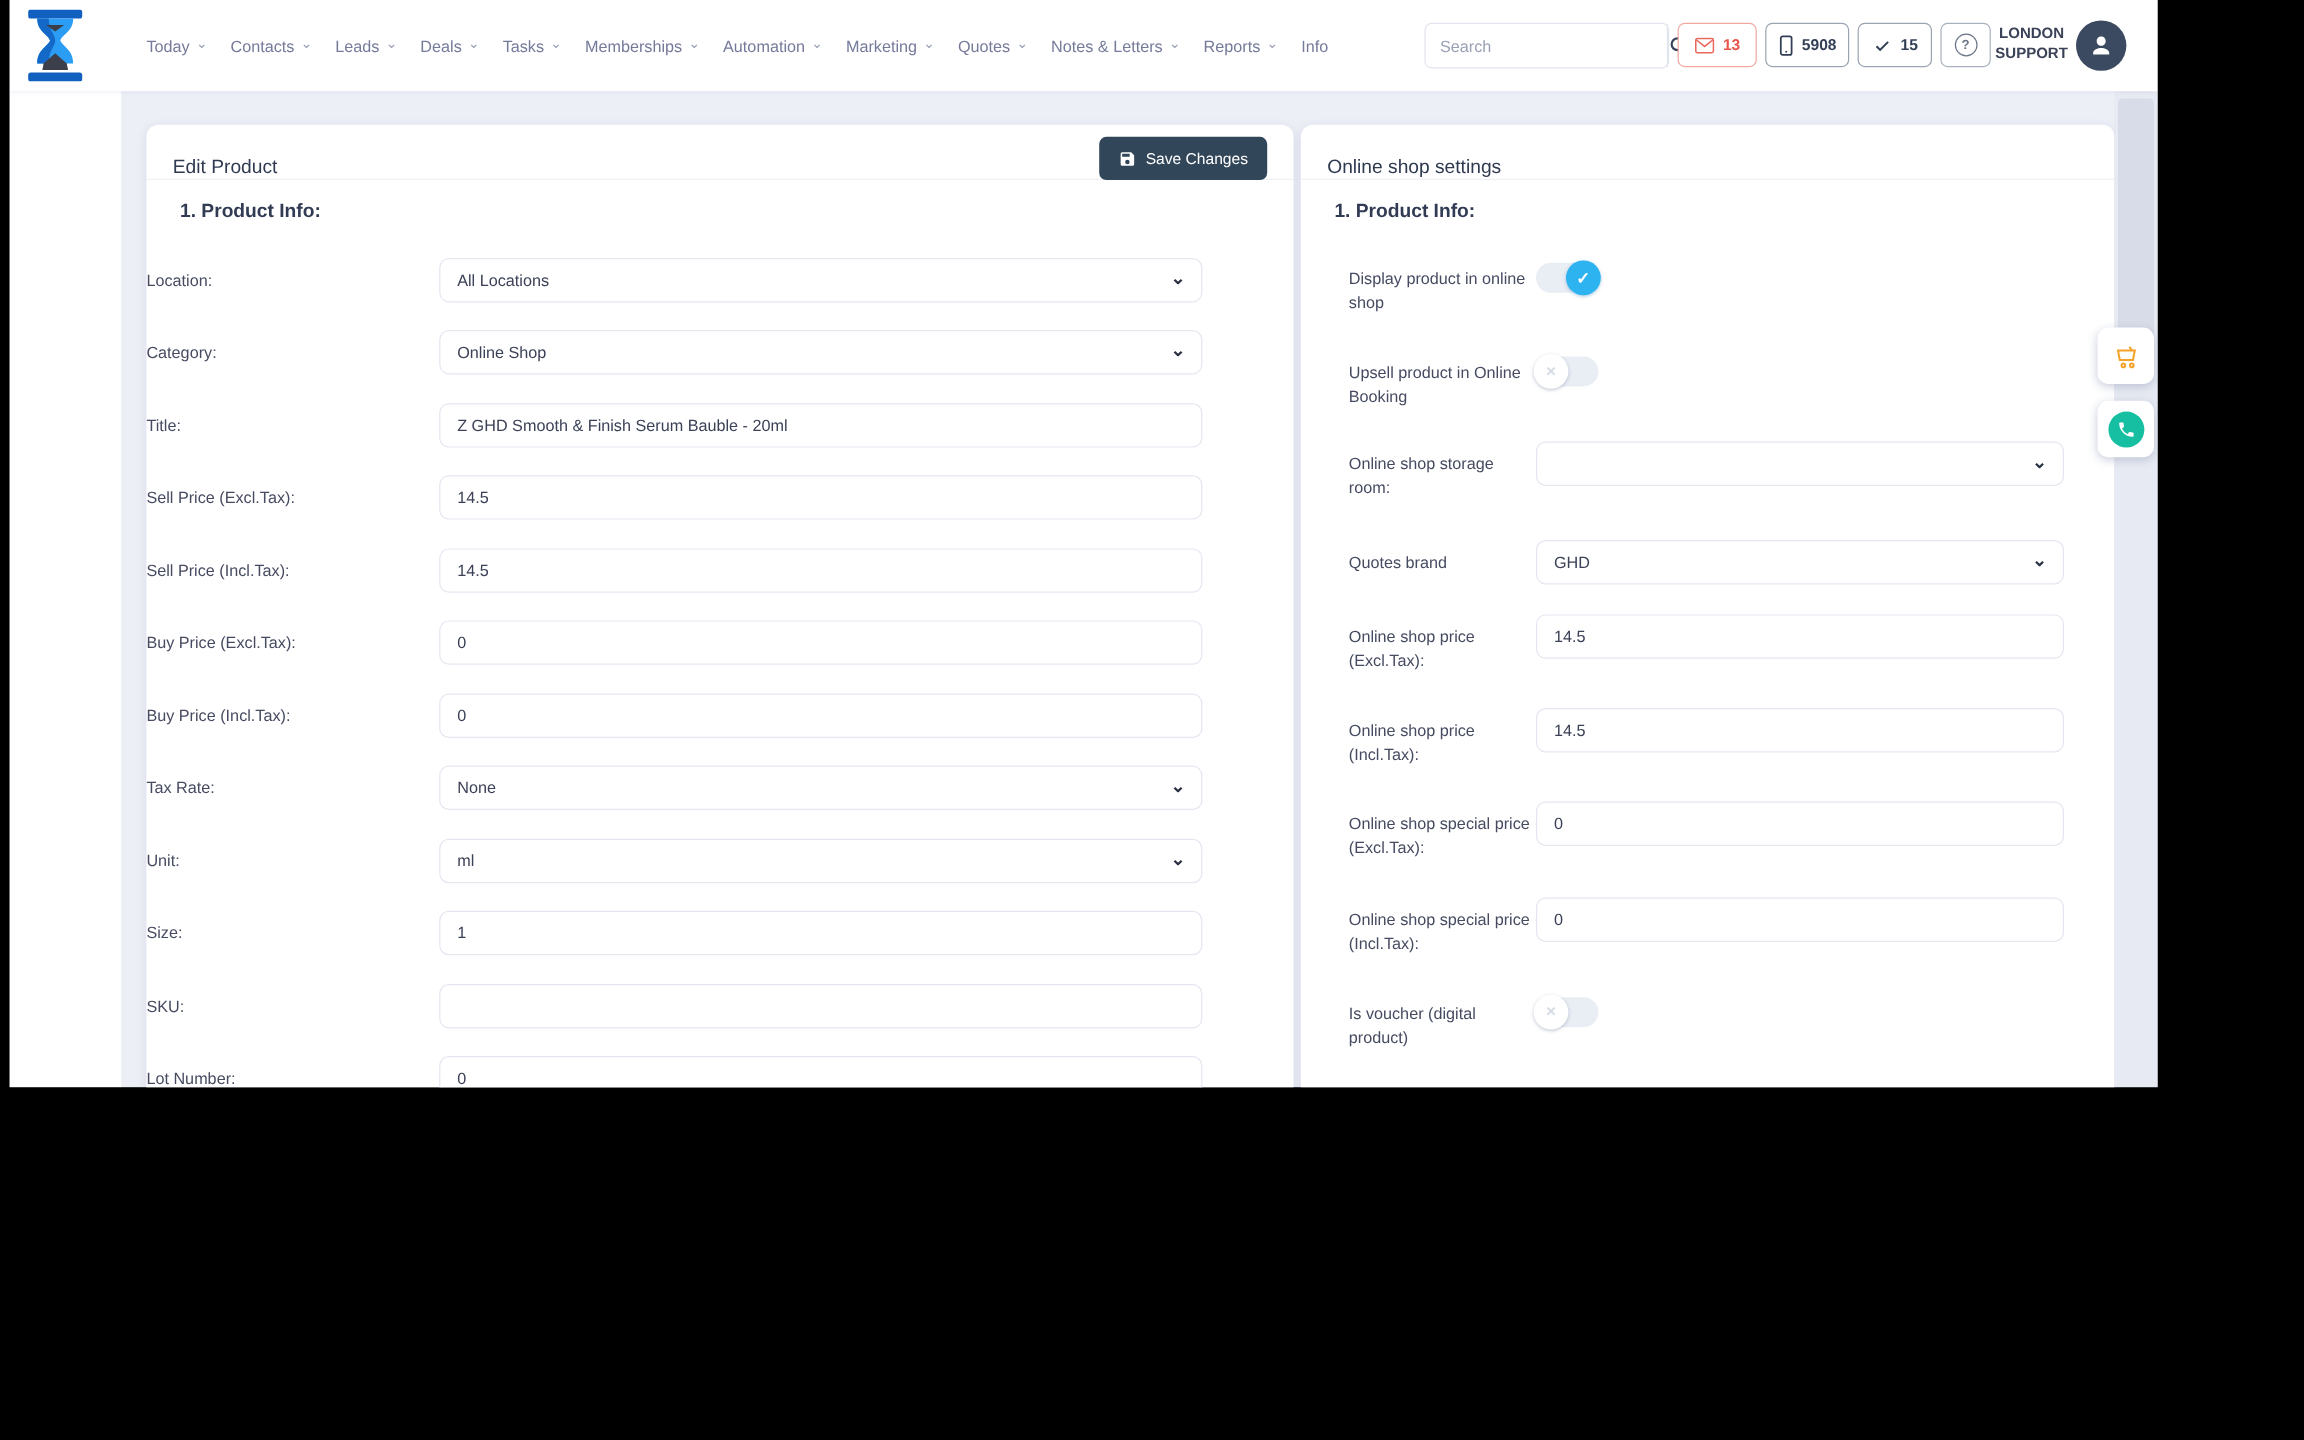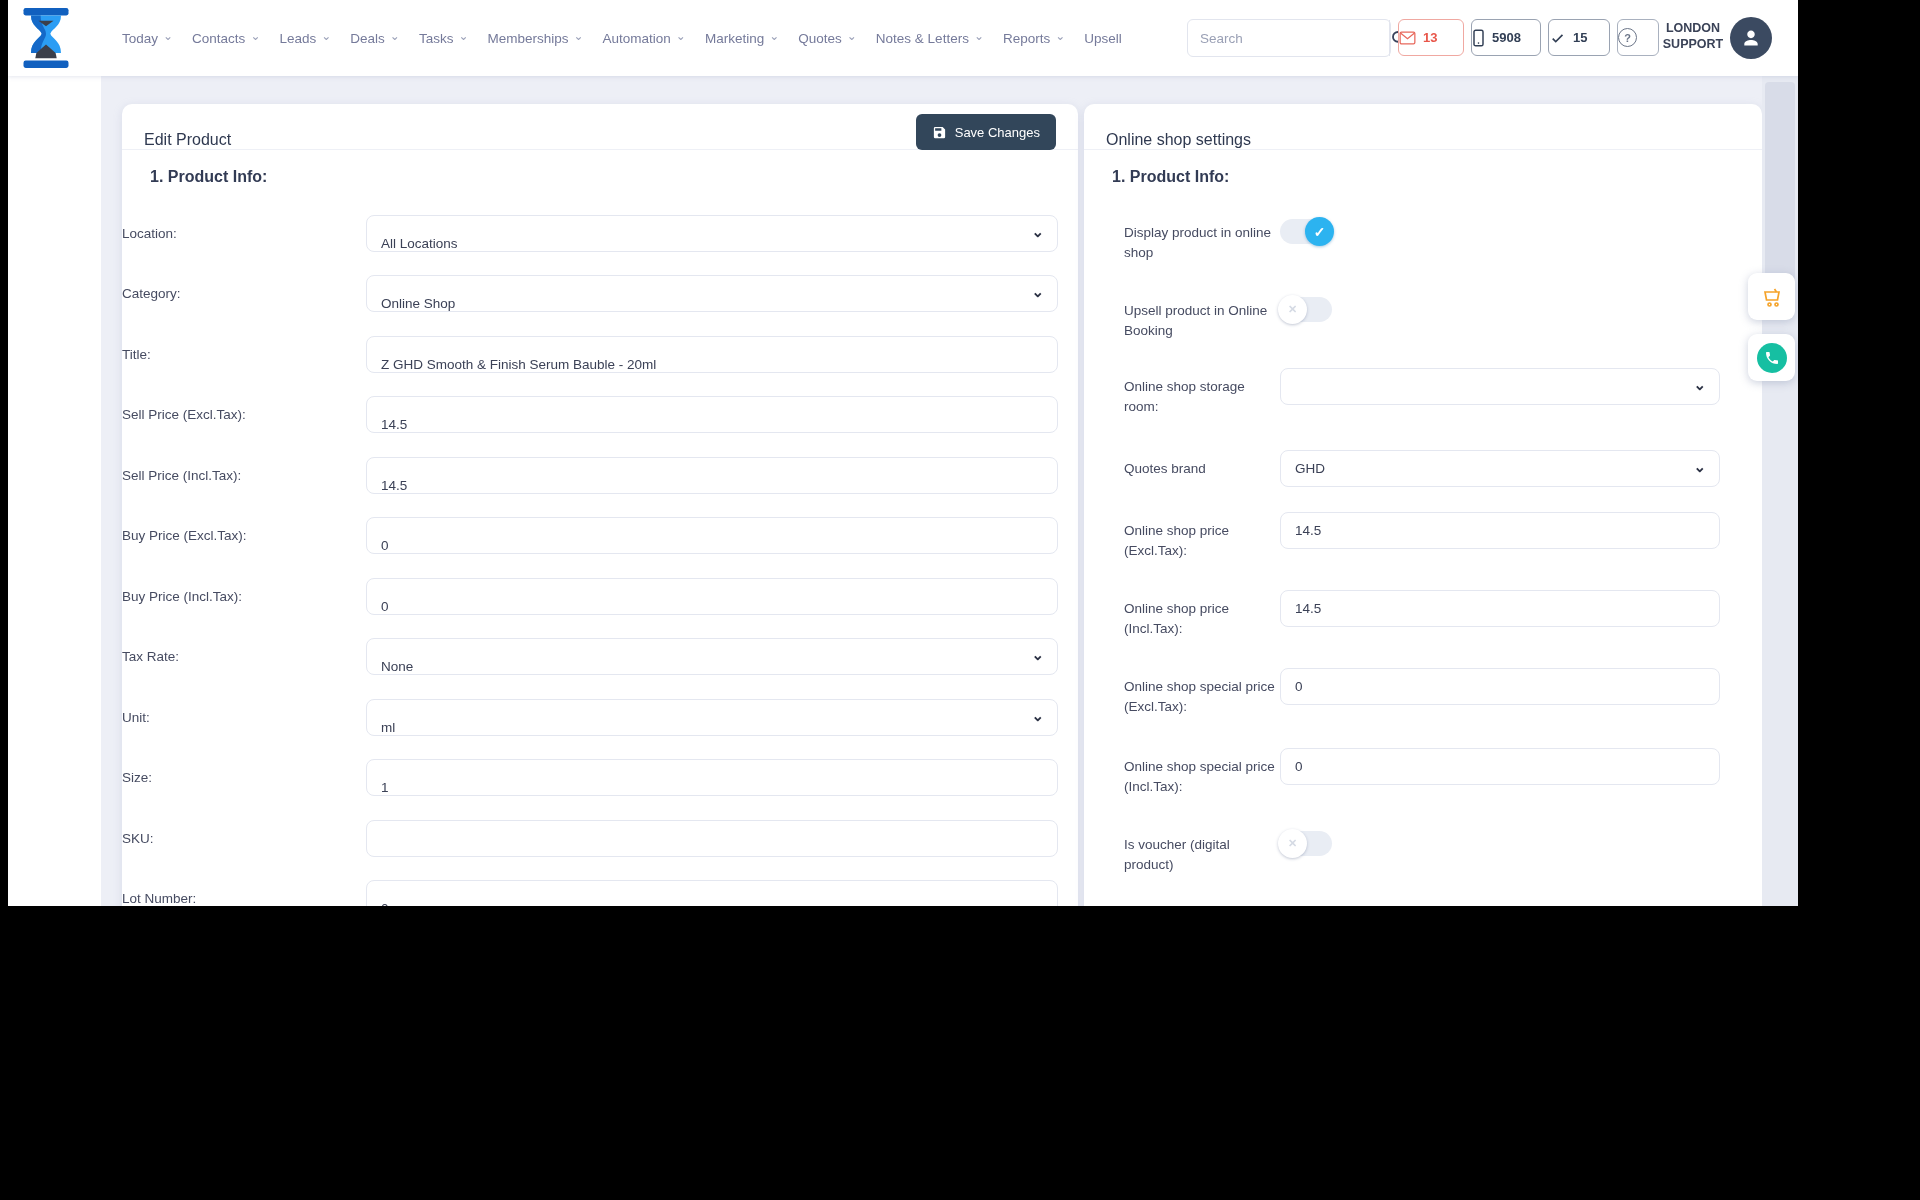--- a/index.html
+++ b/index.html
@@ -10,21 +10,21 @@
   
   .topbar { position:absolute; left:0; top:0; width:1790px; height:76px; background:#fff; box-shadow:0 1px 4px rgba(150,160,190,.25); z-index:20; }
   .logo { position:absolute; left:12px; top:8px; width:52px; height:60px; }
   .nav { position:absolute; left:114px; top:0; height:76px; display:flex; align-items:center; gap:19px; }
   .nav-item { display:flex; align-items:center; gap:5px; color:#757a9a; font-size:13.5px; font-weight:500; cursor:pointer; white-space:nowrap; }
   .nav-caret { font-size:12px; color:#9aa0b8; line-height:0; transform:translateY(-2px); }
   .search-wrap { position:absolute; left:1179px; top:19px; width:204px; height:38px; border:1px solid #e2e5ee; border-radius:6px; background:#fff; display:flex; align-items:center; }
   .search-wrap input { flex:1; border:none; outline:none; padding:0 12px; font-size:13.5px; color:#3b4156; font-family:"Liberation Sans",sans-serif; background:transparent; }
   .search-wrap input::placeholder { color:#9aa0b5; }
   .search-btn { width:46px; height:100%; border-left:1px solid #e2e5ee; display:flex; align-items:center; justify-content:center; cursor:pointer; }
-  .badge { position:absolute; top:19px; height:37px; background:#fff; border-radius:6px; display:flex; align-items:center; gap:7px; font-size:13px; font-weight:700; cursor:pointer; }
+  .badge { position:absolute; top:19px; height:37px; background:#fff; border-radius:6px; display:flex; align-items:center; justify-content:center; gap:7px; font-size:13px; font-weight:700; cursor:pointer; }
   .badge.mail   { left:1390px; width:66px; border:1px solid #f0a8a1; color:#e8564a; }
   .badge.phone  { left:1463px; width:70px; border:1px solid #9aa3b2; color:#323f55; }
   .badge.tasks  { left:1540px; width:62px; border:1px solid #9aa3b2; color:#323f55; }
   .badge.help   { left:1609px; width:42px; border:1px solid #a9b1bf; color:#6b7588; }
   .help-circle { width:19px; height:19px; border:1.6px solid #6b7588; border-radius:50%; display:flex; align-items:center; justify-content:center; font-size:11px; font-weight:700; }
   .user-label { position:absolute; left:1652px; top:20px; width:66px; text-align:center; font-size:12.5px; font-weight:700; color:#3a4257; line-height:1.3; }
   .avatar { position:absolute; left:1722px; top:17px; width:42px; height:42px; border-radius:50%; background:#3b4a61; display:flex; align-items:center; justify-content:center; cursor:pointer; }
 
   
   .sidebar { position:absolute; left:0; top:76px; width:93px; height:830px; background:#fff; display:flex; align-items:center; padding-top:44px; gap:33.5px; z-index:10; }
@@ -37,21 +37,21 @@
   .card-header { position:absolute; left:0; top:0; width:100%; height:46px; border-bottom:1px solid #eef0f6; display:flex; align-items:flex-end; padding:0 22px; }
   .card-title { font-size:16px; font-weight:500; color:#2f3950; }
   .save-btn { position:absolute; right:22px; top:10px; height:36px; padding:0 16px; background:#32465a; color:#fff; border:none; border-radius:6px; font-size:13px; font-weight:500; display:flex; align-items:center; gap:8px; cursor:pointer; font-family:"Liberation Sans",sans-serif; }
   .section-title { position:absolute; left:28px; top:64px; font-size:16px; font-weight:700; color:#323b54; }
 
   .row { position:absolute; display:flex; }
   .f-label { font-size:13.5px; color:#464b61; line-height:1.5; padding-top:9px; }
   .card-left  .f-label { width:244px; }
   .card-right .f-label { width:196px; padding-left:40px; }
   .field { position:relative; height:37px; border:1px solid #e4e7f0; border-radius:8px; background:#fff; display:flex; align-items:center; padding:0 14px; font-size:13.5px; color:#3b4156; cursor:text; }
-  .card-left  .field { width:692px;align-items:flex-end; }
+  .card-left  .field { width:636px; }
   .card-right .field { width:440px; }
   .field.select { cursor:pointer; }
   .field.select .caret { position:absolute; right:13px; top:7px; font-size:15px; font-weight:700; color:#2b3144; }
   .toggle { position:relative; width:52px; height:25px; border-radius:13px; background:#e9edf4; cursor:pointer; flex:none; margin-top:5px; }
   .toggle .knob { position:absolute; top:-2px; width:29px; height:29px; border-radius:50%; display:flex; align-items:center; justify-content:center; }
   .toggle.on .knob { right:-2px; background:#2cb3f0; color:#fff; font-size:14px; font-weight:700; box-shadow:0 1px 3px rgba(40,120,180,.4); }
   .toggle.off .knob { left:-2px; background:#fff; color:#d5dae4; font-size:11px; font-weight:700; box-shadow:0 1px 3px rgba(120,130,160,.45); }
 
   
   .scroll-strip { position:absolute; right:0; top:76px; width:36px; height:830px; background:#e7eaf2; }
@@ -115,21 +115,21 @@
         </span>
       <span class="nav-item">
           <span>Notes &amp; Letters</span>
           <span class="nav-caret">⌄</span>
         </span>
       <span class="nav-item">
           <span>Reports</span>
           <span class="nav-caret">⌄</span>
         </span>
       <span class="nav-item">
-          <span>Upsell</span>
+          <span>Info</span>
         </span>
     </div>
 
     <div class="search-wrap">
       <input type="text" placeholder="Search" style="">
       <div class="search-btn">
         <svg width="18" height="18" viewBox="0 0 24 24" fill="none" stroke="#39435c" stroke-width="2.4">
             <circle cx="10.5" cy="10.5" r="6.5"></circle>
             <line x1="15.5" y1="15.5" x2="21" y2="21"></line>
           </svg>

